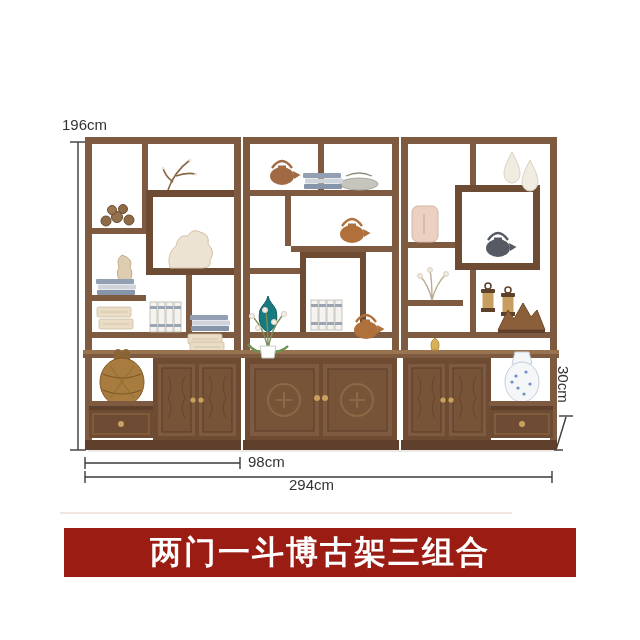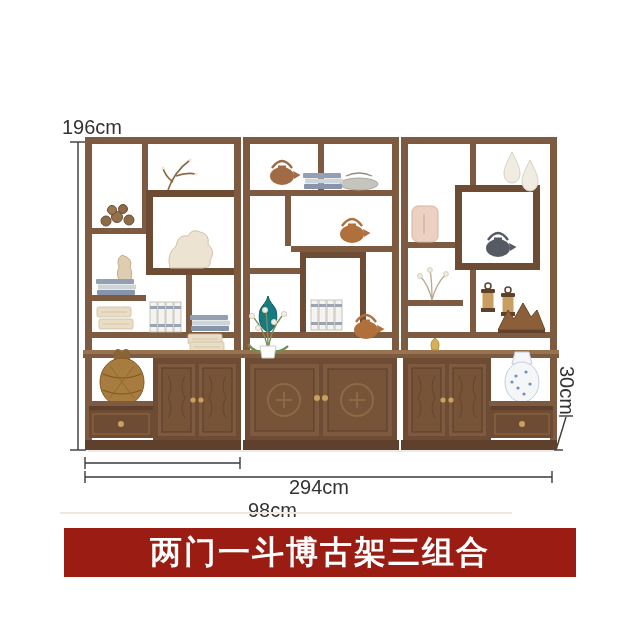--- a/index.html
+++ b/index.html
@@ -6,21 +6,21 @@
     --banner-bg:#9a1c12; --banner-text:#ffffff;
     --wood-main:#7d5a40; --wood-dark:#5e402c; --wood-mid:#6e4c34; --wood-light:#97744f;
     --dim-line:#3a3a3a; --dim-text:#333333; --page-bg:#ffffff;
   }
   *{margin:0;padding:0;box-sizing:border-box;}
   html,body{width:640px;height:640px;background:var(--page-bg);
     font-family:"Liberation Sans", sans-serif; overflow:hidden;}
   .canvas{position:relative;width:640px;height:640px;background:var(--page-bg);}
   .shelf-svg{position:absolute;left:0;top:0;}
   .w{fill:var(--wood-main);} .wd{fill:var(--wood-dark);} .wm{fill:var(--wood-mid);} .wl{fill:var(--wood-light);}
-  .dim-label{position:absolute;font-size:20px;color:var(--dim-text);white-space:nowrap;}
+  .dim-label{position:absolute;font-size:15px;color:var(--dim-text);white-space:nowrap;}
   .dim-label.vertical{writing-mode:vertical-rl;}
   .banner{position:absolute;left:64px;top:528px;width:512px;height:49px;
     background:var(--banner-bg);color:var(--banner-text);
     display:flex;align-items:center;justify-content:center;
     font-size:32px;font-weight:bold;letter-spacing:2px;}
   .separator{position:absolute;left:60px;top:512px;width:452px;height:2px;background:#f3e6e1;}
 </style>
 </head>
 <body>
 
@@ -282,20 +282,20 @@
         </g>
         <rect class="wd" x="401" y="440" width="156" height="10"></rect>
       </g>
       <path d="M432 350 q-3 -8 3 -12 q6 4 3 12 z" fill="#d9b05a" stroke="#b58e3e"></path>
     </g>
 
     <rect x="88" y="450" width="466" height="2" fill="#eceae7"></rect>
   </svg>
 
   <div class="dim-label" style="left:62px;top:116px;">196cm</div>
-  <div class="dim-label" style="left:248px;top:453px;margin-top:46px;">98cm</div>
+  <div class="dim-label" style="left:248px;top:453px;">98cm</div>
   <div class="dim-label" style="left:289px;top:476px;">294cm</div>
   <div class="dim-label vertical" style="left:555px;top:366px;">30cm</div>
 
   <div class="separator"></div>
 
   <div class="banner">两门一斗博古架三组合</div>
 </div>
 
 </body></html>

